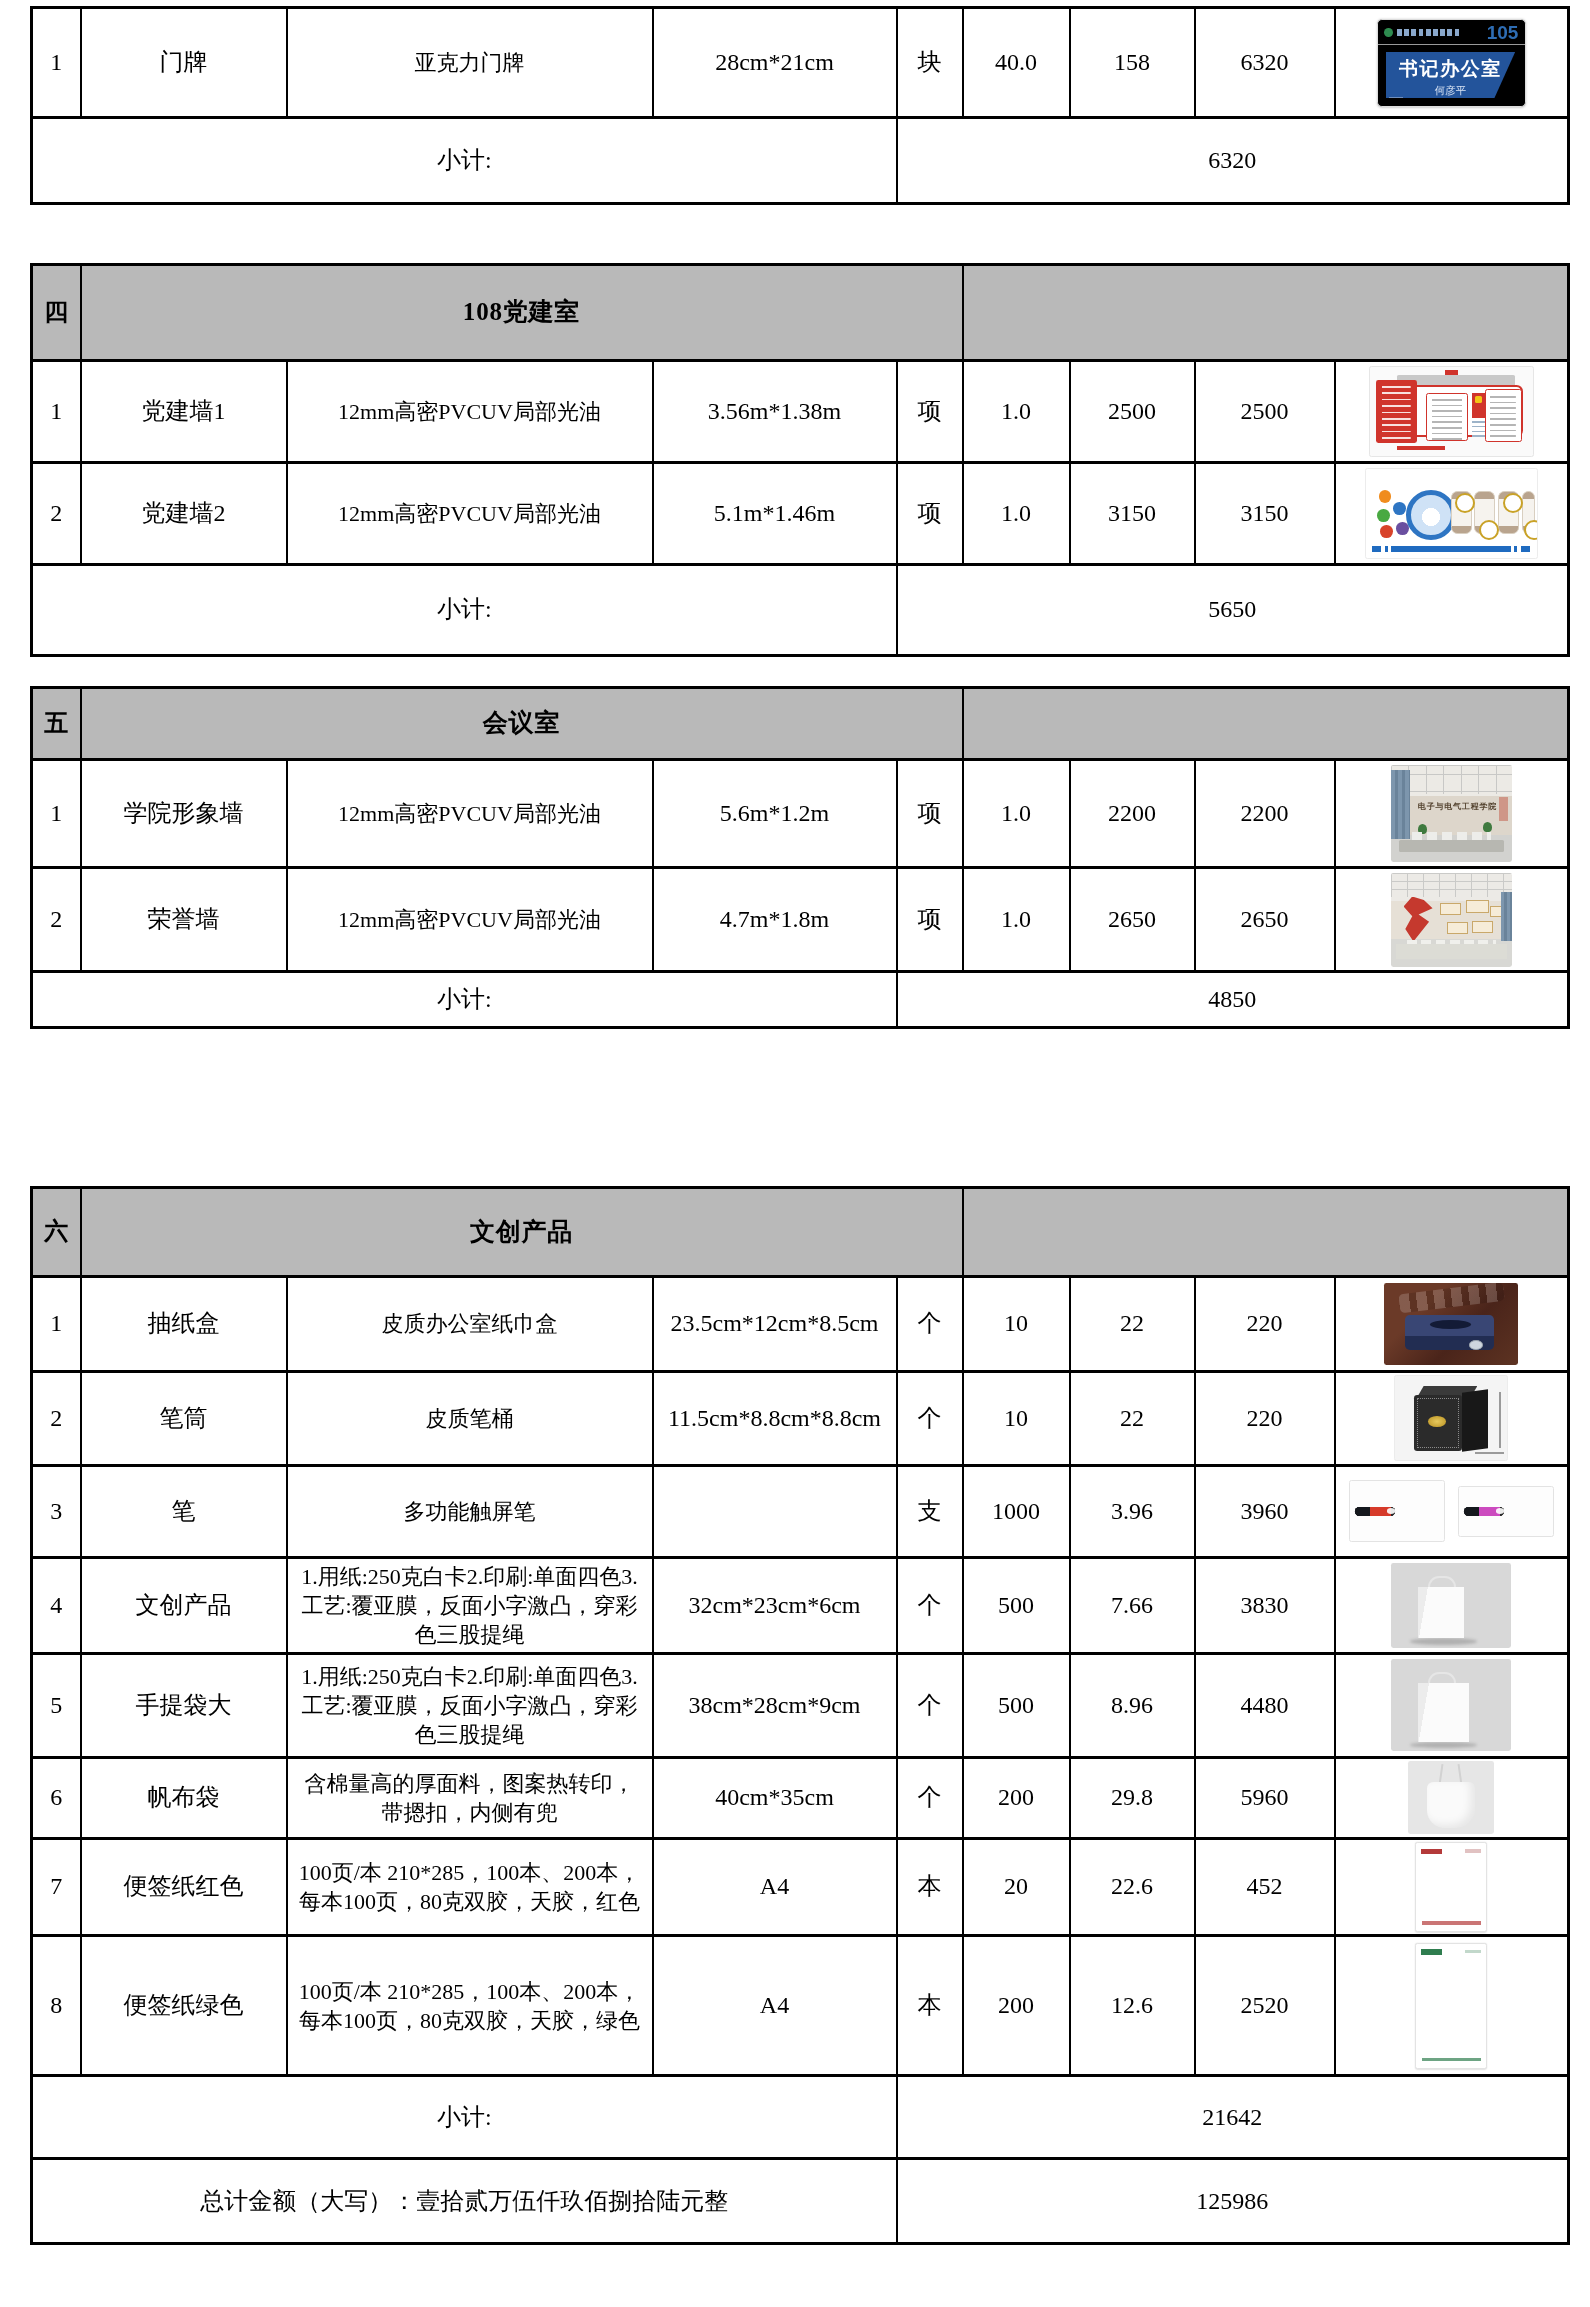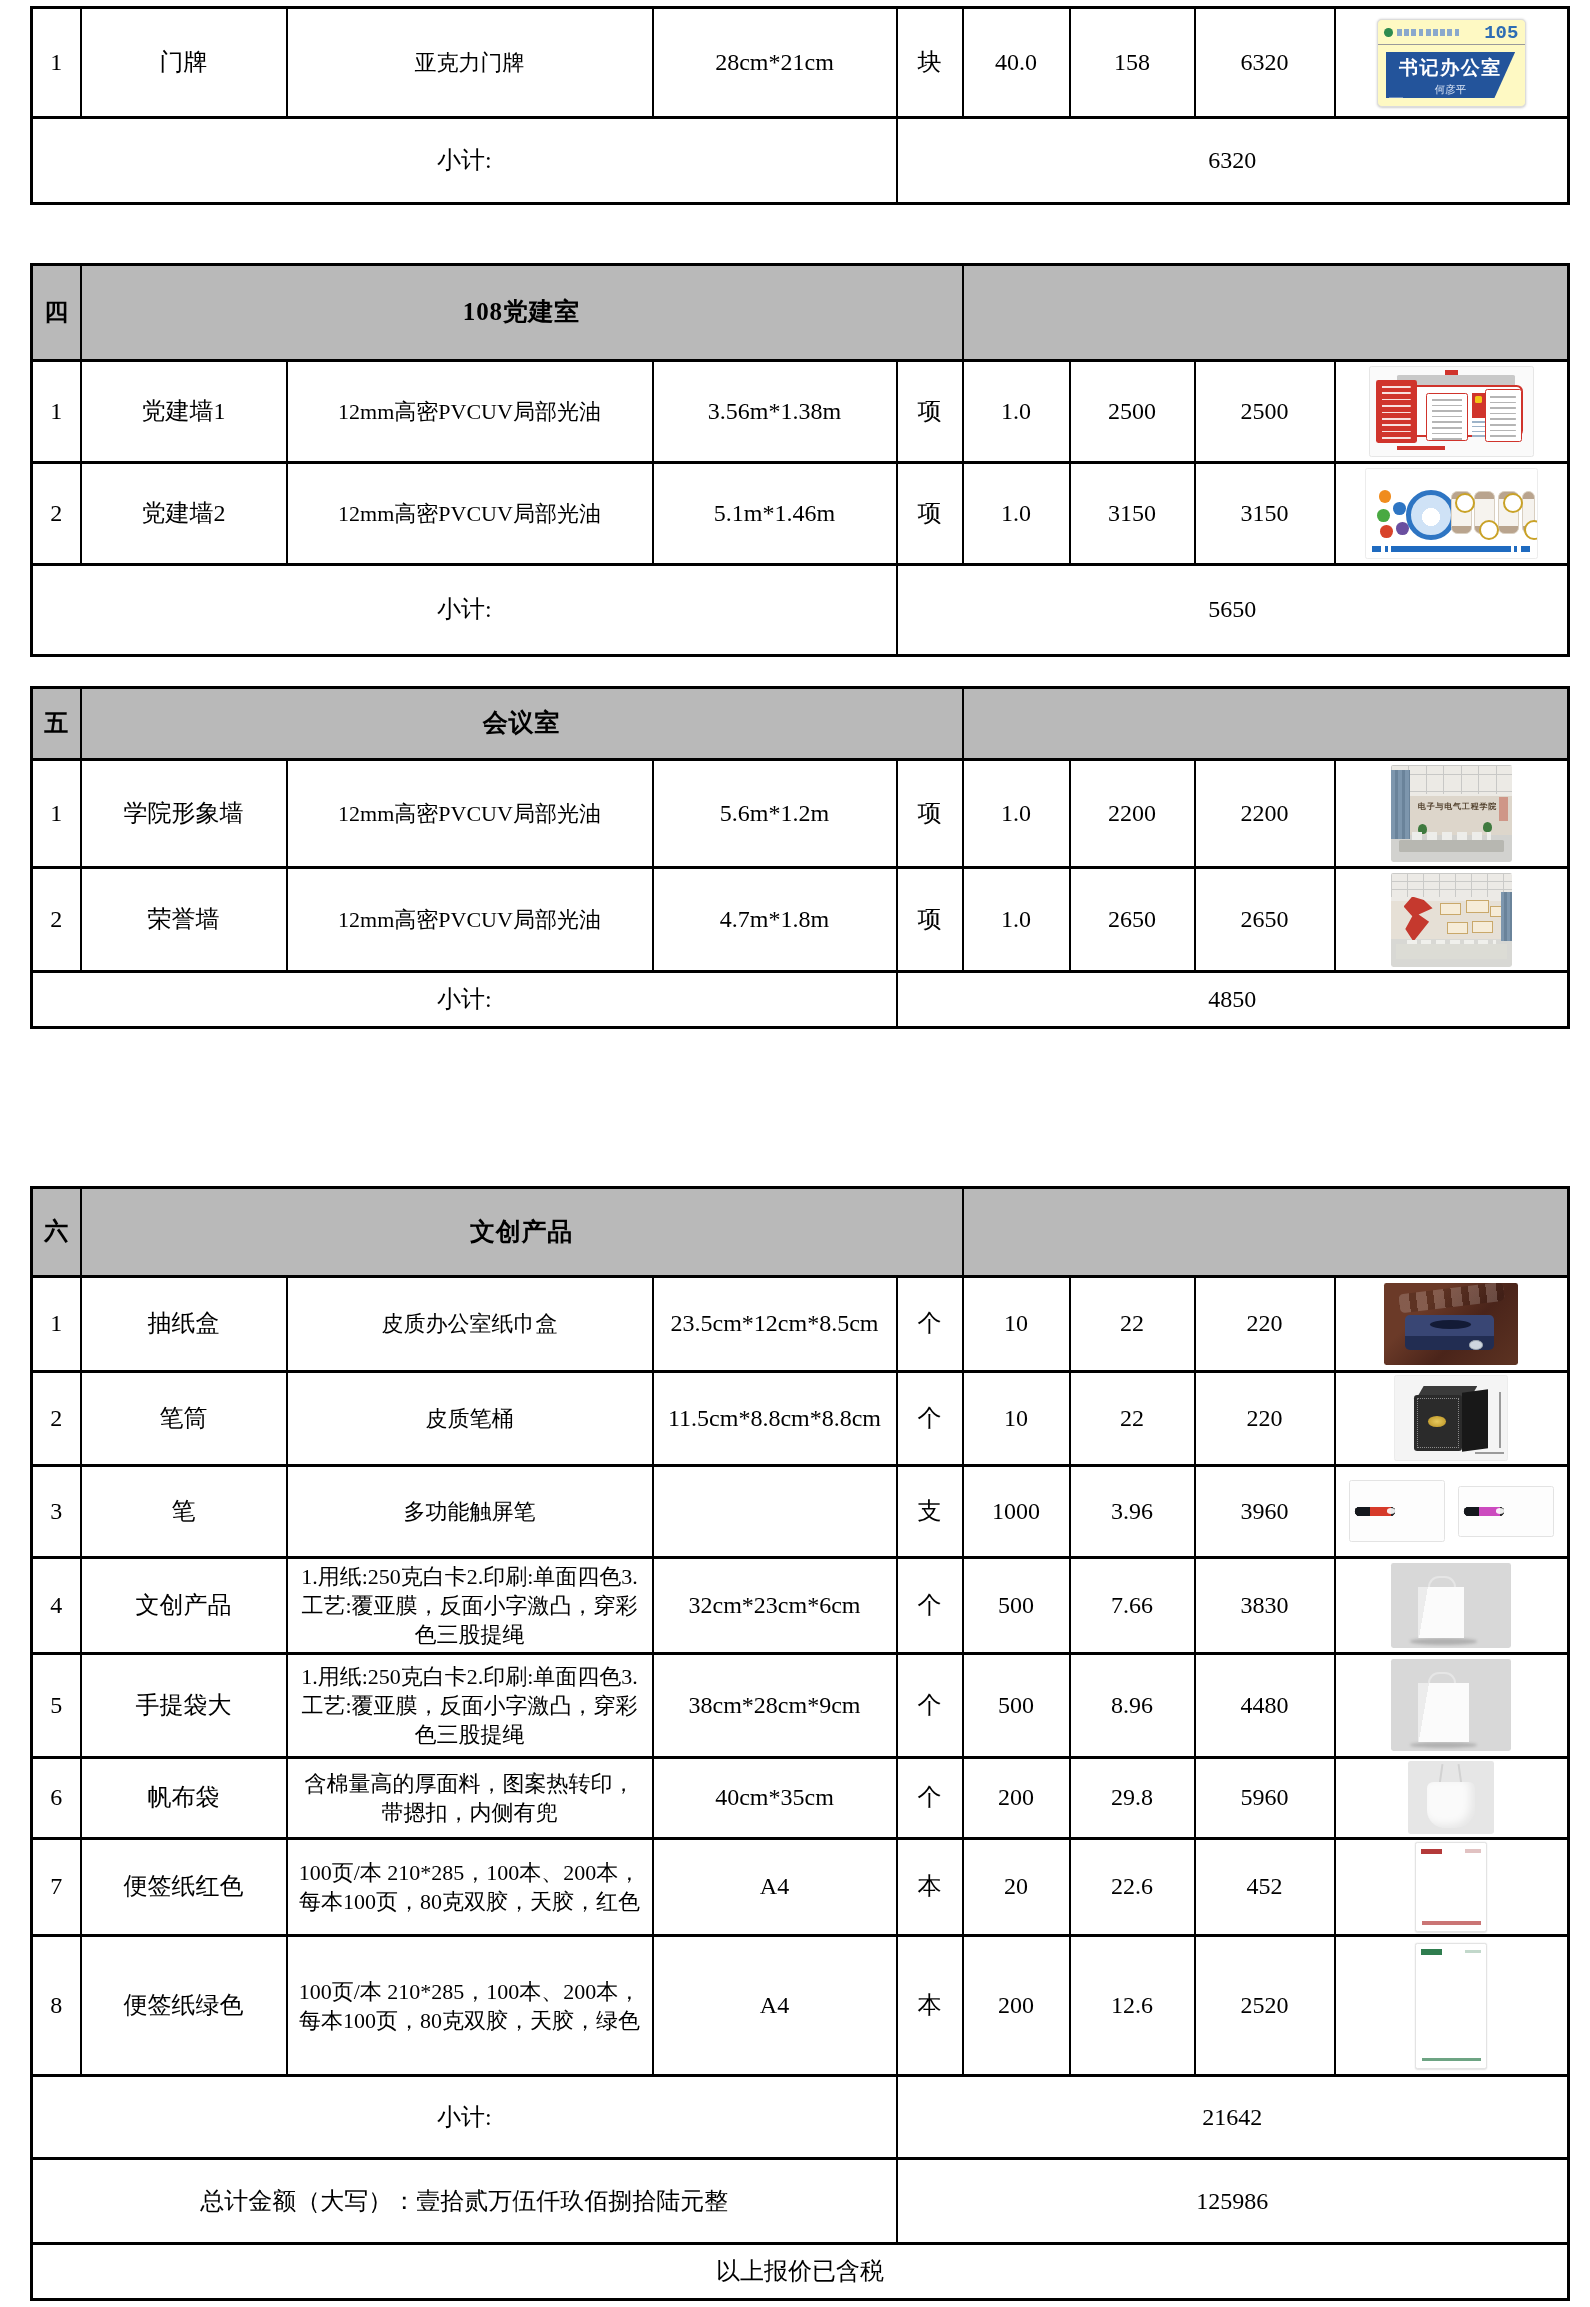--- a/index.html
+++ b/index.html
@@ -12,22 +12,22 @@
           text-align:center;vertical-align:middle;padding:0 4.8px;overflow:hidden;
           font-size:24px;line-height:1.3}
   .tbl tr.hdr td{background:#b9b9b9;font-weight:bold}
   .tbl tr.hdr td.title{font-size:25px;letter-spacing:0.8px}
   .tbl td.desc{font-size:22px;line-height:1.32;padding:0 11px}
   .tbl td.photo{padding:2.4px}
   
   .ph{position:relative;margin:0 auto;overflow:hidden;border-radius:2.4px}
   .ph i{position:absolute;display:block}
   
-  .dp{width:147px;height:86px;background:#fef9c3;border:0.8px solid #dcdcdc;border-radius:4.8px;
-      box-shadow:0 0.8px 2.4px rgba(0,0,0,.2);font-family:Liberation Mono, monospace}
+  .dp{width:147px;height:86px;background:#000000;border:0.8px solid #dcdcdc;border-radius:4.8px;
+      box-shadow:0 0.8px 2.4px rgba(0,0,0,.2);font-family:Liberation Sans, sans-serif}
   .dp-top{position:relative;height:24px;border-bottom:1.6px solid #9a9a9a}
   .dp-logo{position:absolute;left:6.4px;top:8px;width:8.8px;height:8.8px;border-radius:50%;background:#2e8b4f}
   .dp-lbars{position:absolute;left:19px;top:9.6px;width:62px;height:6.4px;
       background:repeating-linear-gradient(90deg,#8aa8cc 0 4.8px,transparent 4.8px 7.2px)}
   .dp-no{position:absolute;right:6.4px;top:0.8px;font-size:19px;font-weight:bold;color:#2e6db4}
   .dp-band{position:absolute;left:8px;right:9.6px;top:32px;bottom:8px;background:#23549b;
       clip-path:polygon(0 0,100% 0,84% 100%,0 100%)}
   .dp-l1{color:#fff;font-size:19px;font-weight:bold;text-align:center;margin-top:5.6px;letter-spacing:1.6px}
   .dp-l2{color:#d9e4f4;font-size:10.4px;text-align:center;margin-top:1.6px}
   .dp-suffix{display:inline-block;width:14.3px;height:4px;background:rgba(255,255,255,.35);margin-left:3.2px}
@@ -514,19 +514,16 @@
           </td>
         </tr>
         <tr class="sub" style="height: 83px;">
           <td colspan="4">小计:</td>
           <td colspan="5">21642</td>
         </tr>
         <tr class="grand" style="height: 85px;">
           <td colspan="4">总计金额（大写）：壹拾贰万伍仟玖佰捌拾陆元整</td>
           <td colspan="5">125986</td>
         </tr>
-        <tr class="note" style="height: 56px;">
-          <td colspan="9">以上报价已含税</td>
-        </tr>
       </tbody>
     </table>
   </div>
 
 
 </body></html>

